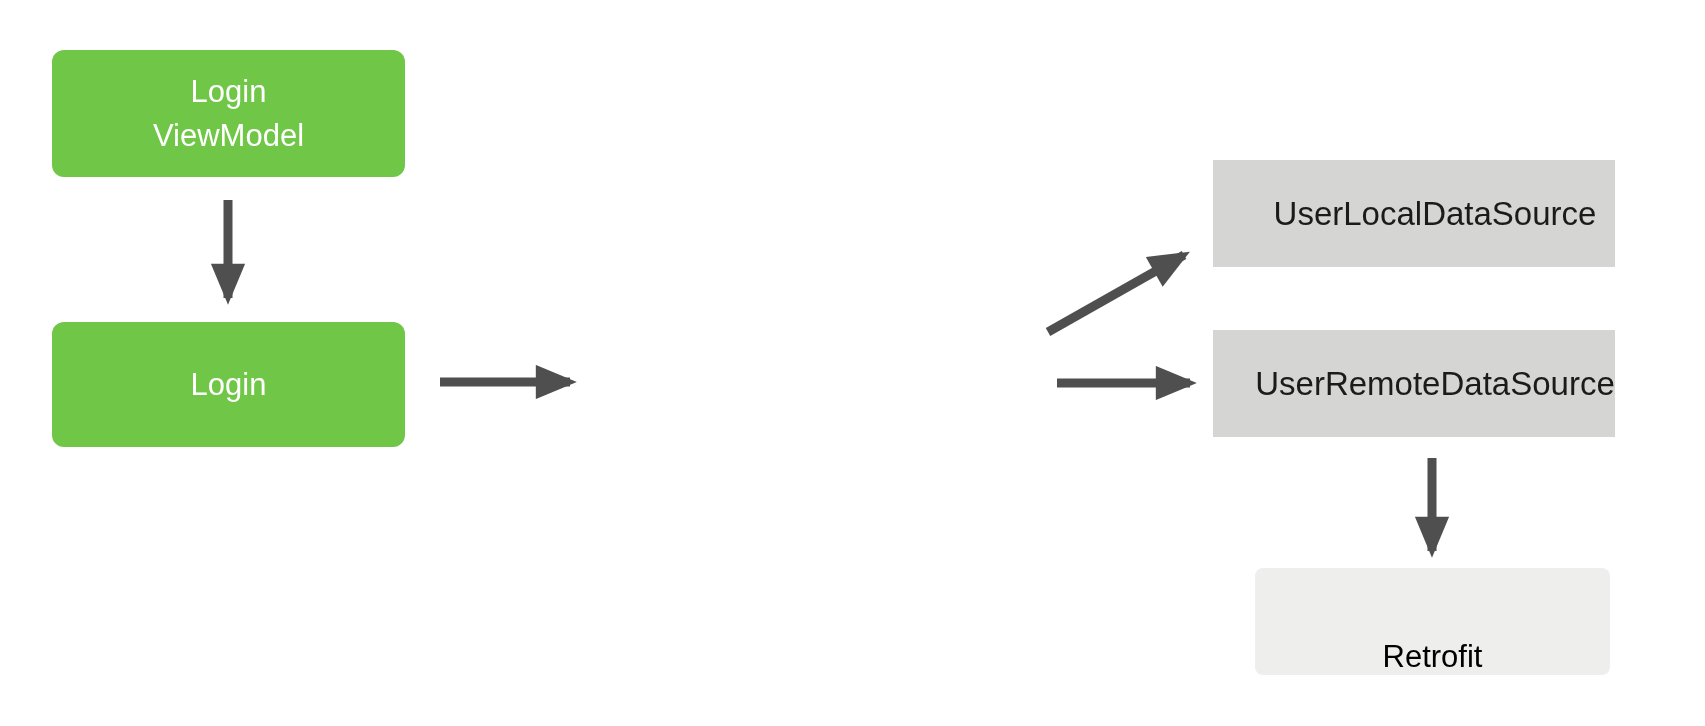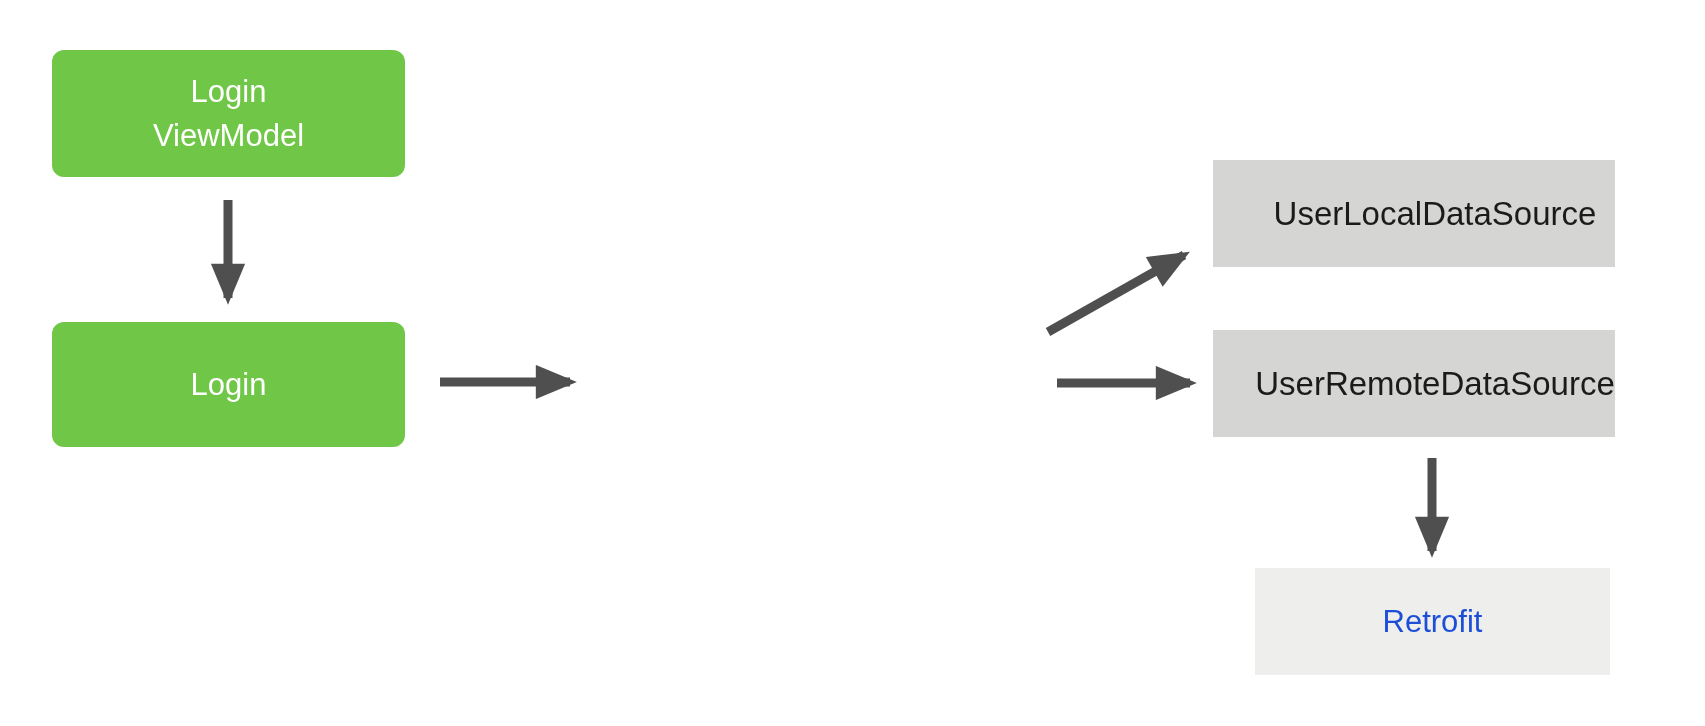--- a/index.html
+++ b/index.html
@@ -51,24 +51,25 @@
   }
   .node-lightgray {
     background: #D5D5D3;
     color: #1B1B1B;
     border-radius: 0;
     font-size: 33px;
     font-weight: 400;
   }
   .node-palegray {
     background: #EEEEEC;
-    color: #1d4ed8;
-    border-radius: 0;
+    color: #000000;
+    border-radius: 8px;
     font-size: 31px;
     font-weight: 400;
+    justify-content: flex-end;
   }
 
   
   #n-login-activity      { left: 52px;   top: 50px;  width: 353px; height: 127px; }
   #n-login-viewmodel     { left: 52px;   top: 322px; width: 353px; height: 125px; }
   #n-user-repository     { left: 613px;  top: 322px; width: 423px; height: 125px; }
   #n-user-local-ds       { left: 1213px; top: 160px; width: 444px; height: 107px; }
   #n-user-remote-ds      { left: 1213px; top: 330px; width: 444px; height: 107px; }
   #n-retrofit            { left: 1255px; top: 568px; width: 355px; height: 107px; }
 </style>

